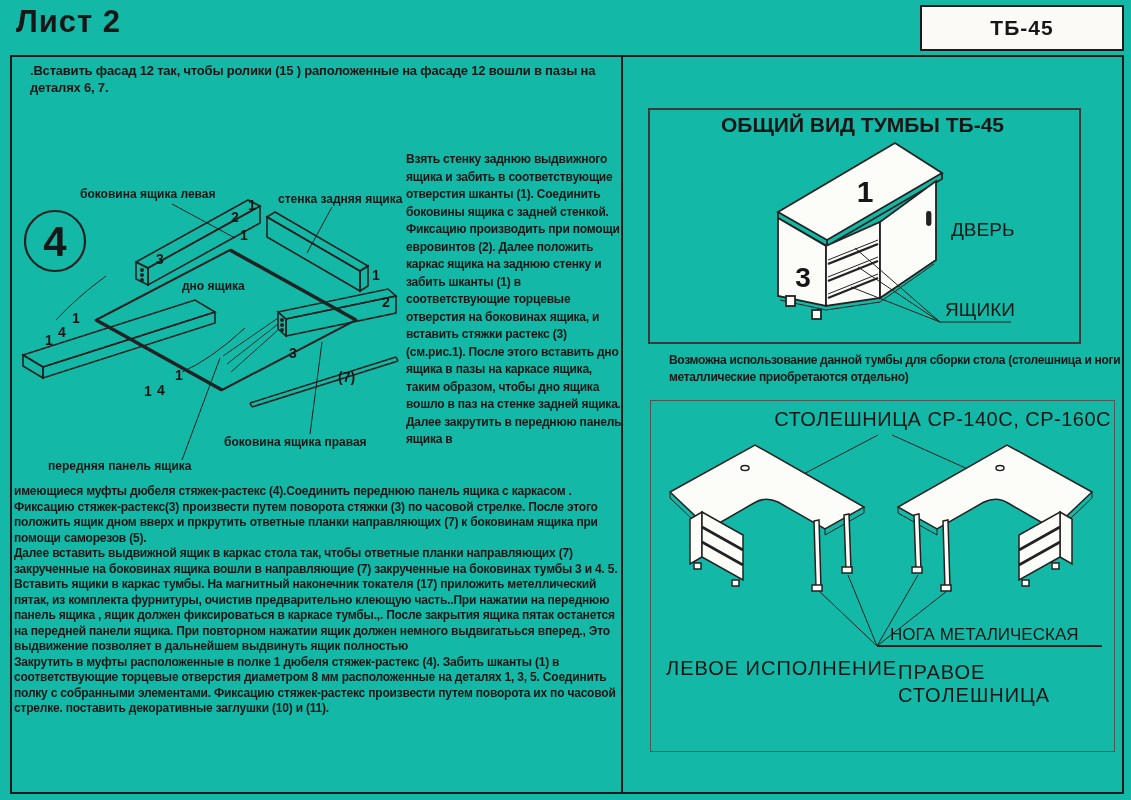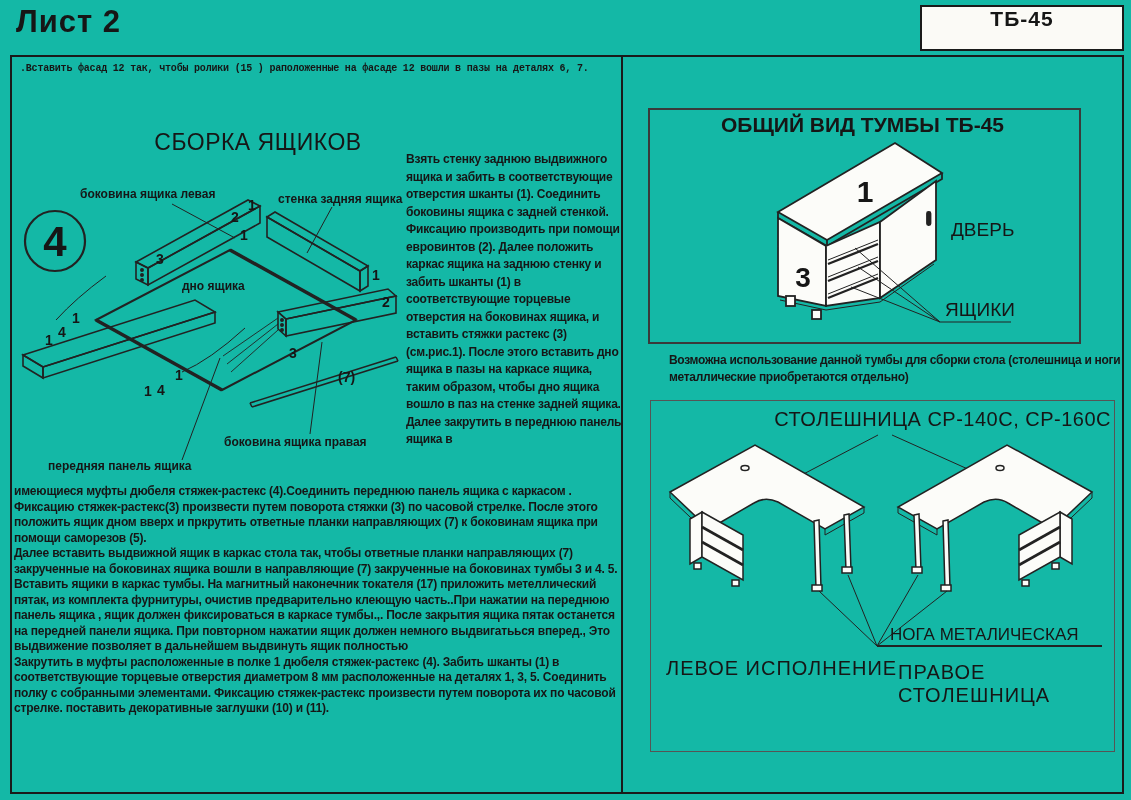--- a/index.html
+++ b/index.html
@@ -1,26 +1,26 @@
 <!DOCTYPE html>
 <html><head>
 <meta charset="utf-8">
 <style>
   html,body{margin:0;padding:0;background:#e9e8e3;}
   .page{position:relative;width:1131px;height:800px;background:#14b8a6;
         font-family:"Liberation Sans",sans-serif;color:#161616;overflow:hidden;}
   .abs{position:absolute;}
   .sheet-title{left:16px;top:4px;font-size:31px;font-weight:bold;letter-spacing:1px;}
   .model-box{left:920px;top:5px;width:200px;height:42px;border:2px solid #1a1a1a;
-             display:flex;justify-content:center;
+             display:flex;align-items:center;justify-content:center;
              font-size:21px;font-weight:bold;letter-spacing:1px;background:#fbfaf6;}
   .main-box{left:10px;top:55px;width:1110px;height:735px;border:2px solid #1a1a1a;}
   .divider{left:621px;top:55px;width:2px;height:737px;background:#1a1a1a;}
   .body-text{font-weight:bold;font-size:12.5px;line-height:1.32;letter-spacing:-0.2px;}
-  .intro{left:20px;top:62px;width:588px;font-size:10px;font-family:Liberation Mono, monospace;}
+  .intro{left:30px;top:62px;width:588px;font-size:13px;}
   .heading-lg{font-size:23px;font-weight:500;letter-spacing:0.5px;text-align:center;}
   .h-drawers{left:12px;top:129px;width:492px;}
   .side-col{left:406px;top:151px;width:218px;font-weight:bold;font-size:12px;
             line-height:17.5px;letter-spacing:-0.2px;}
   .flow-col{left:14px;top:484px;width:604px;font-weight:bold;font-size:12px;
             line-height:15.5px;letter-spacing:-0.2px;}
   .flow-col .h2{font-size:22px;font-weight:500;text-align:center;letter-spacing:0.5px;
                 line-height:24px;margin:2px 0 1px 0;}
   .ov-box{left:648px;top:108px;width:429px;height:232px;border:2px solid #3a3a3a;}
   .ov-title{left:650px;top:113px;width:425px;text-align:center;font-size:21px;font-weight:bold;}
@@ -46,21 +46,20 @@
   <div class="abs sheet-title">Лист 2</div>
   <div class="abs model-box">
     <span>ТБ-45</span>
   </div>
 
   <div class="abs main-box"></div>
   <div class="abs divider"></div>
 
   <div class="abs body-text intro">.Вставить фасад 12 так, чтобы ролики (15 ) раположенные на фасаде 12 вошли в пазы на деталях 6, 7.</div>
 
-  <div class="abs heading-lg h-drawers">СБОРКА ЯЩИКОВ</div>
 
   <svg class="abs" style="left:10px;top:160px" width="400" height="330" viewBox="0 0 400 330">
     <g stroke="#222" fill="none" stroke-width="1.6">
       <circle cx="45" cy="81" r="30" stroke-width="2.2"></circle>
 
       <polygon points="126,102 238,40 250,46 138,108"></polygon>
       <polygon points="138,108 250,46 250,63 138,125"></polygon>
       <polygon points="126,102 138,108 138,125 126,119"></polygon>
       <circle cx="132" cy="110" r="1.2" fill="#222"></circle>
         <circle cx="132" cy="115" r="1.2" fill="#222"></circle>

